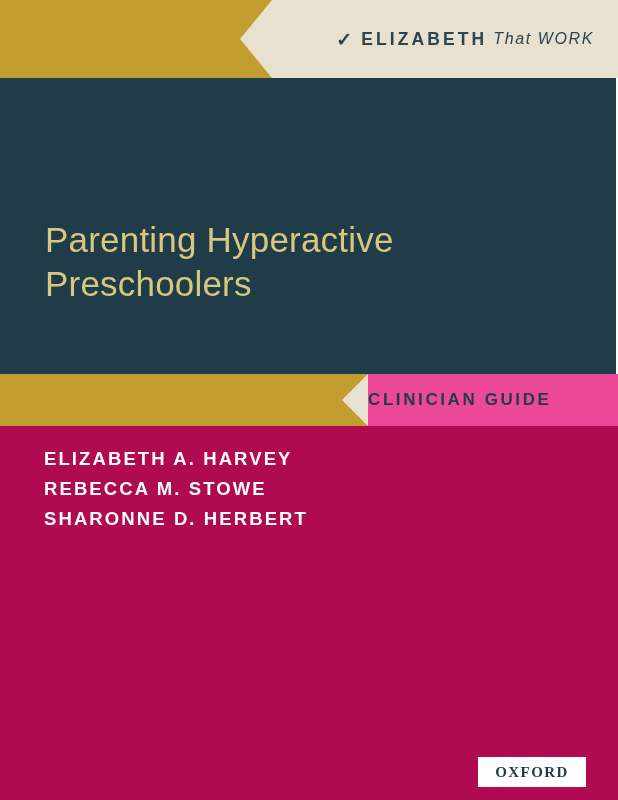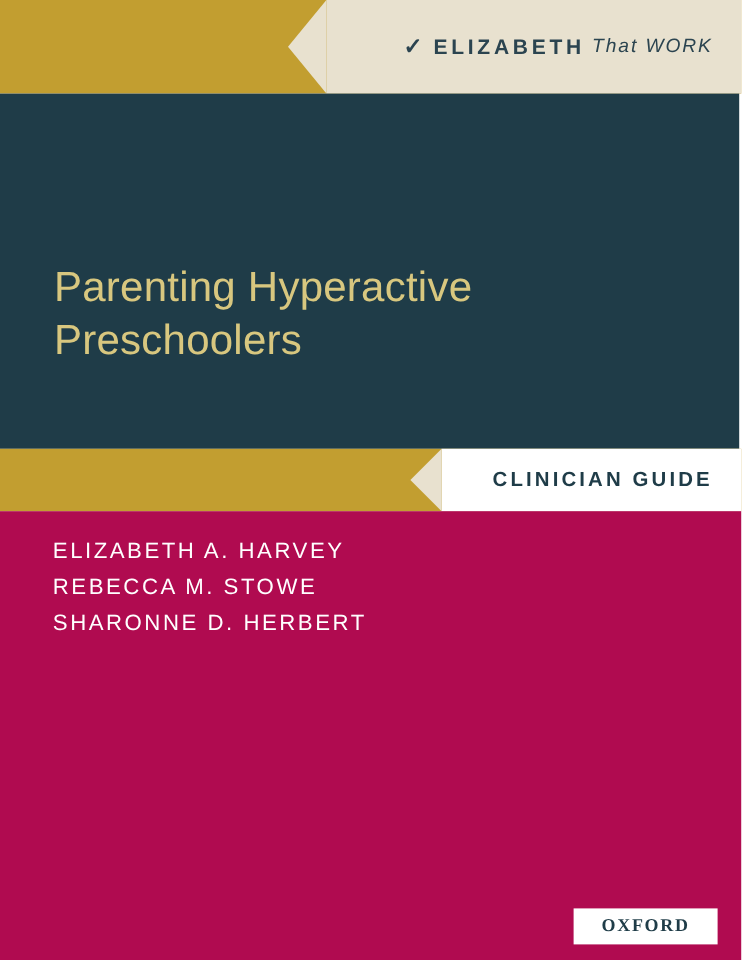--- a/index.html
+++ b/index.html
@@ -101,24 +101,24 @@
     width: 618px;
     height: 52px;
     background: #c29e30;
   }
   .guide-tab {
     position: absolute;
     left: 368px;
     top: 0;
     width: 250px;
     height: 52px;
-    background: #ffffff;
+    background: #ec4899;
     display: flex;
     align-items: center;
-    justify-content: flex-end;
+    justify-content: flex-start;
     padding-right: 24px;
     box-sizing: border-box;
   }
   .guide-tab::before {
     content: "";
     position: absolute;
     left: -26px;
     top: 0;
     width: 0;
     height: 0;
@@ -144,32 +144,32 @@
   }
   .authors {
     position: absolute;
     left: 44px;
     top: 18px;
     width: 540px;
   }
   .author {
     color: #ffffff;
     font-size: 18.5px;
-    font-weight: normal;
+    font-weight: bold;
     letter-spacing: 2.1px;
     line-height: 1.63;
     white-space: nowrap;
   }
 
   
   .publisher {
     position: absolute;
     left: 478px;
     top: 757px;
-    width: 120px;
+    width: 108px;
     height: 30px;
     background: #ffffff;
     display: flex;
     align-items: center;
     justify-content: center;
   }
   .publisher-name {
     color: #1f3c48;
     font-size: 15px;
     font-weight: bold;

